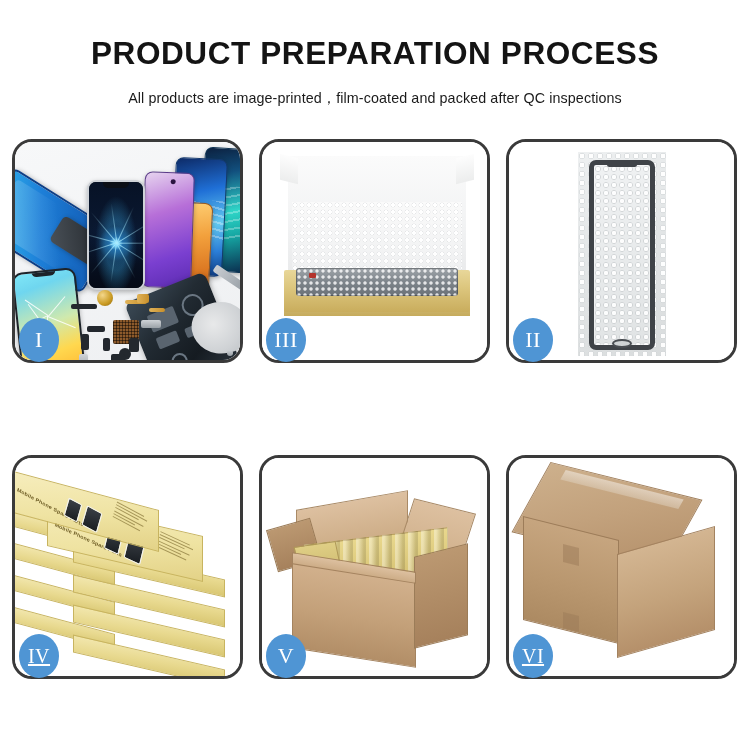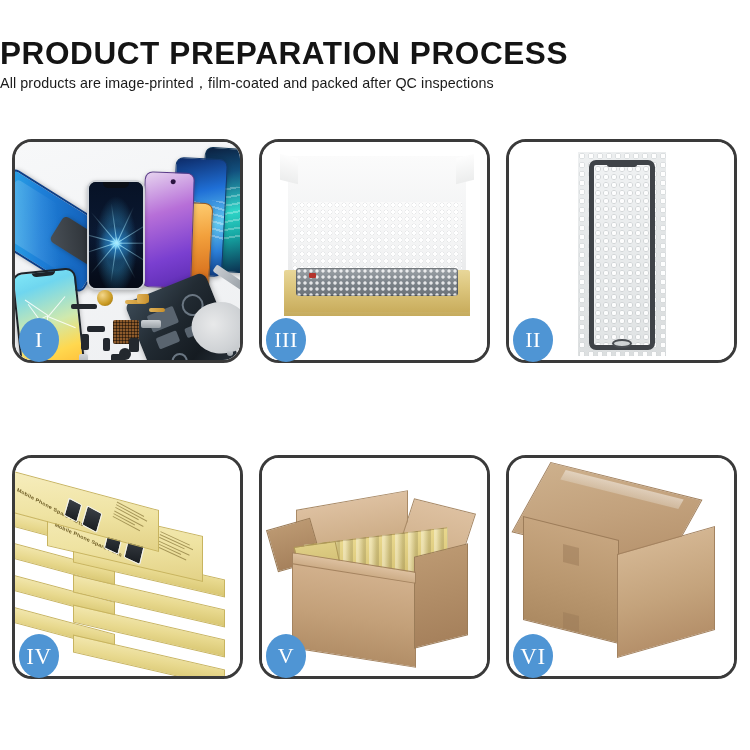--- a/index.html
+++ b/index.html
@@ -18,36 +18,36 @@
     height: 750px;
     background: #ffffff;
   }
 
   
   .header {
     position: absolute;
     top: 0;
     left: 0;
     width: 750px;
-    text-align: left;
+    text-align: center;
     padding-top: 36px;
   }
 
   .title {
     font-size: 31.5px;
     font-weight: bold;
     letter-spacing: 0.6px;
     color: #141414;
     line-height: 1.12;
     white-space: nowrap;
     font-family: "Liberation Sans", "DejaVu Sans", sans-serif;
   }
 
   .subtitle {
-    margin-top: 3px;
+    margin-top: 18px;
     font-size: 14.3px;
     font-weight: normal;
     color: #1a1a1a;
     letter-spacing: 0.1px;
     white-space: nowrap;
     font-family: "Liberation Sans", "DejaVu Sans", sans-serif;
   }
 
   
   .grid {
@@ -90,21 +90,21 @@
     color: #ffffff;
     display: flex;
     align-items: center;
     justify-content: center;
     font-family: "Liberation Serif", "DejaVu Serif", serif;
     font-size: 22px;
     letter-spacing: 0.5px;
     z-index: 40;
     line-height: 1;
   }
-  .badge.small-num { font-size: 23px; }
+  .badge.small-num { font-size: 20px; text-decoration: underline; }
 
   
   .p1 { background: linear-gradient(160deg,#f7f8f9 0%,#f2f3f5 55%,#eef0f2 100%); }
 
   .phone {
     position: absolute;
     border-radius: 7px;
     box-shadow: 0 2px 5px rgba(0,0,0,.28);
   }
   

